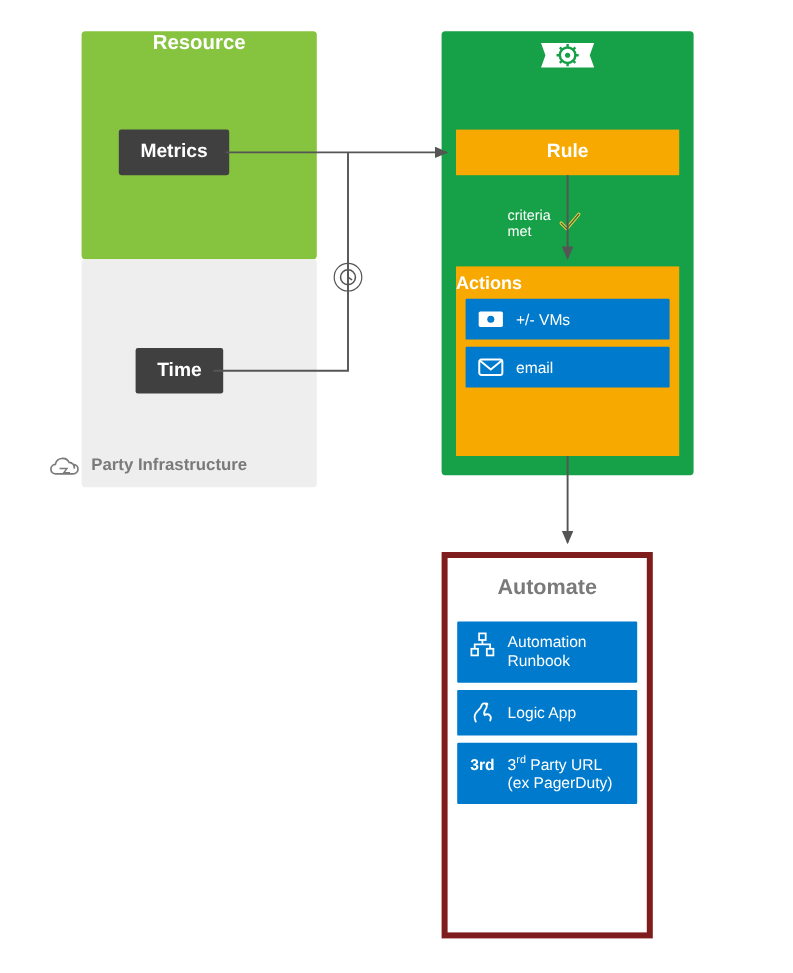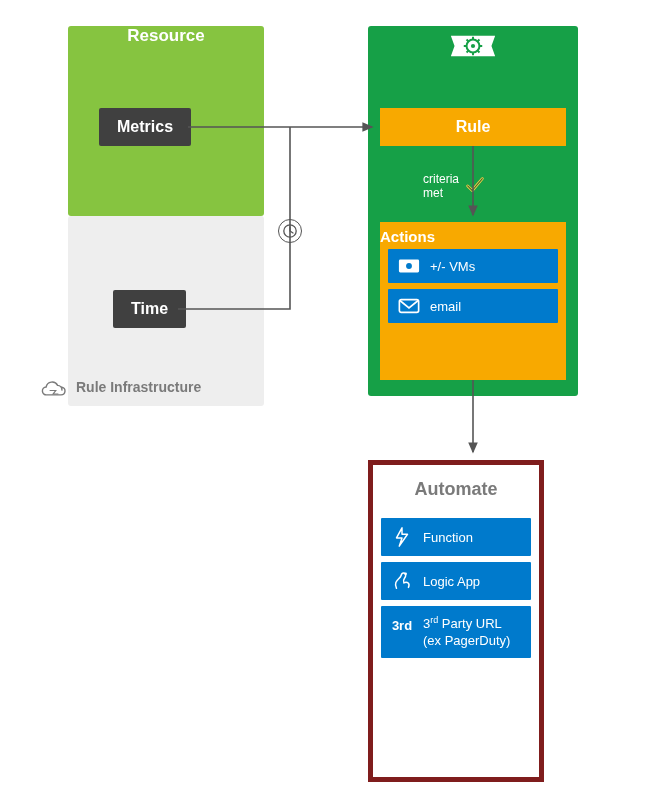--- a/index.html
+++ b/index.html
@@ -138,21 +138,21 @@
 <div class="box timebox"></div>
 <div class="time-pill">Time</div>
 
 <div class="azure-infra">
   <span class="cloud-icon">
     <svg viewBox="0 0 32 20" width="28" height="18">
       <path d="M25 14a5 5 0 0 0-4.9-5.9A7 7 0 0 0 7 10a4.5 4.5 0 0 0 .5 9H24a4.5 4.5 0 0 0 1-8.9z" fill="none" stroke="#7a7a7a" stroke-width="1.6"></path>
       <path d="M11 14h7l-3 4h6" fill="none" stroke="#7a7a7a" stroke-width="1.4"></path>
     </svg>
   </span>
-  <span>Rule Infrastructure</span>
+  <span>Party Infrastructure</span>
 </div>
 
 <div class="box autoscale">
   <div class="gear-banner">
     <svg viewBox="0 0 52 30" width="50" height="28">
       <path d="M2 4 L50 4 L46 15 L50 26 L2 26 L6 15 Z" fill="#fff"></path>
       <circle cx="26" cy="15" r="7" fill="none" stroke="#16a047" stroke-width="2.2"></circle>
       <g stroke="#16a047" stroke-width="2.2">
         <line x1="26" y1="5" x2="26" y2="8"></line>
         <line x1="26" y1="22" x2="26" y2="25"></line>
@@ -199,29 +199,34 @@
         <path d="M2 3 L12 11 L22 3" fill="none" stroke="#fff" stroke-width="1.8"></path>
       </svg>
     </span>
     <span class="txt">email</span>
   </div>
 </div>
 
 <div class="automate">
   <div class="automate-title">Automate</div>
 
-
-  <div class="automate-row">
+  <div class="automate-row two">
     <span class="icn">
       <svg width="22" height="22" viewBox="0 0 24 24">
-        <path d="M12 2 L6 13 H12 L9 22 L18 9 H12 Z" fill="none" stroke="#fff" stroke-width="1.6" stroke-linejoin="round"></path>
-      </svg>
-    </span>
-    <span class="txt">Function</span>
-  </div>
+        <rect x="9" y="2" width="6" height="6" fill="none" stroke="#fff" stroke-width="1.6"></rect>
+        <rect x="2" y="16" width="6" height="6" fill="none" stroke="#fff" stroke-width="1.6"></rect>
+        <rect x="16" y="16" width="6" height="6" fill="none" stroke="#fff" stroke-width="1.6"></rect>
+        <path d="M12 8 V12 M5 16 V12 H19 V16" fill="none" stroke="#fff" stroke-width="1.6"></path>
+      </svg>
+    </span>
+    <span class="txt">
+      <span>Automation</span><br><span>Runbook</span>
+    </span>
+  </div>
+
 
   <div class="automate-row">
     <span class="icn">
       <svg width="22" height="22" viewBox="0 0 24 24">
         <path d="M6 20 C2 12 10 10 11 6 C12 2 16 3 16 6 C16 9 12 10 14 14 C18 12 21 15 19 19" fill="none" stroke="#fff" stroke-width="1.6" stroke-linecap="round"></path>
         <circle cx="16" cy="4" r="1.4" fill="#fff"></circle>
       </svg>
     </span>
     <span class="txt">Logic App</span>
   </div>

